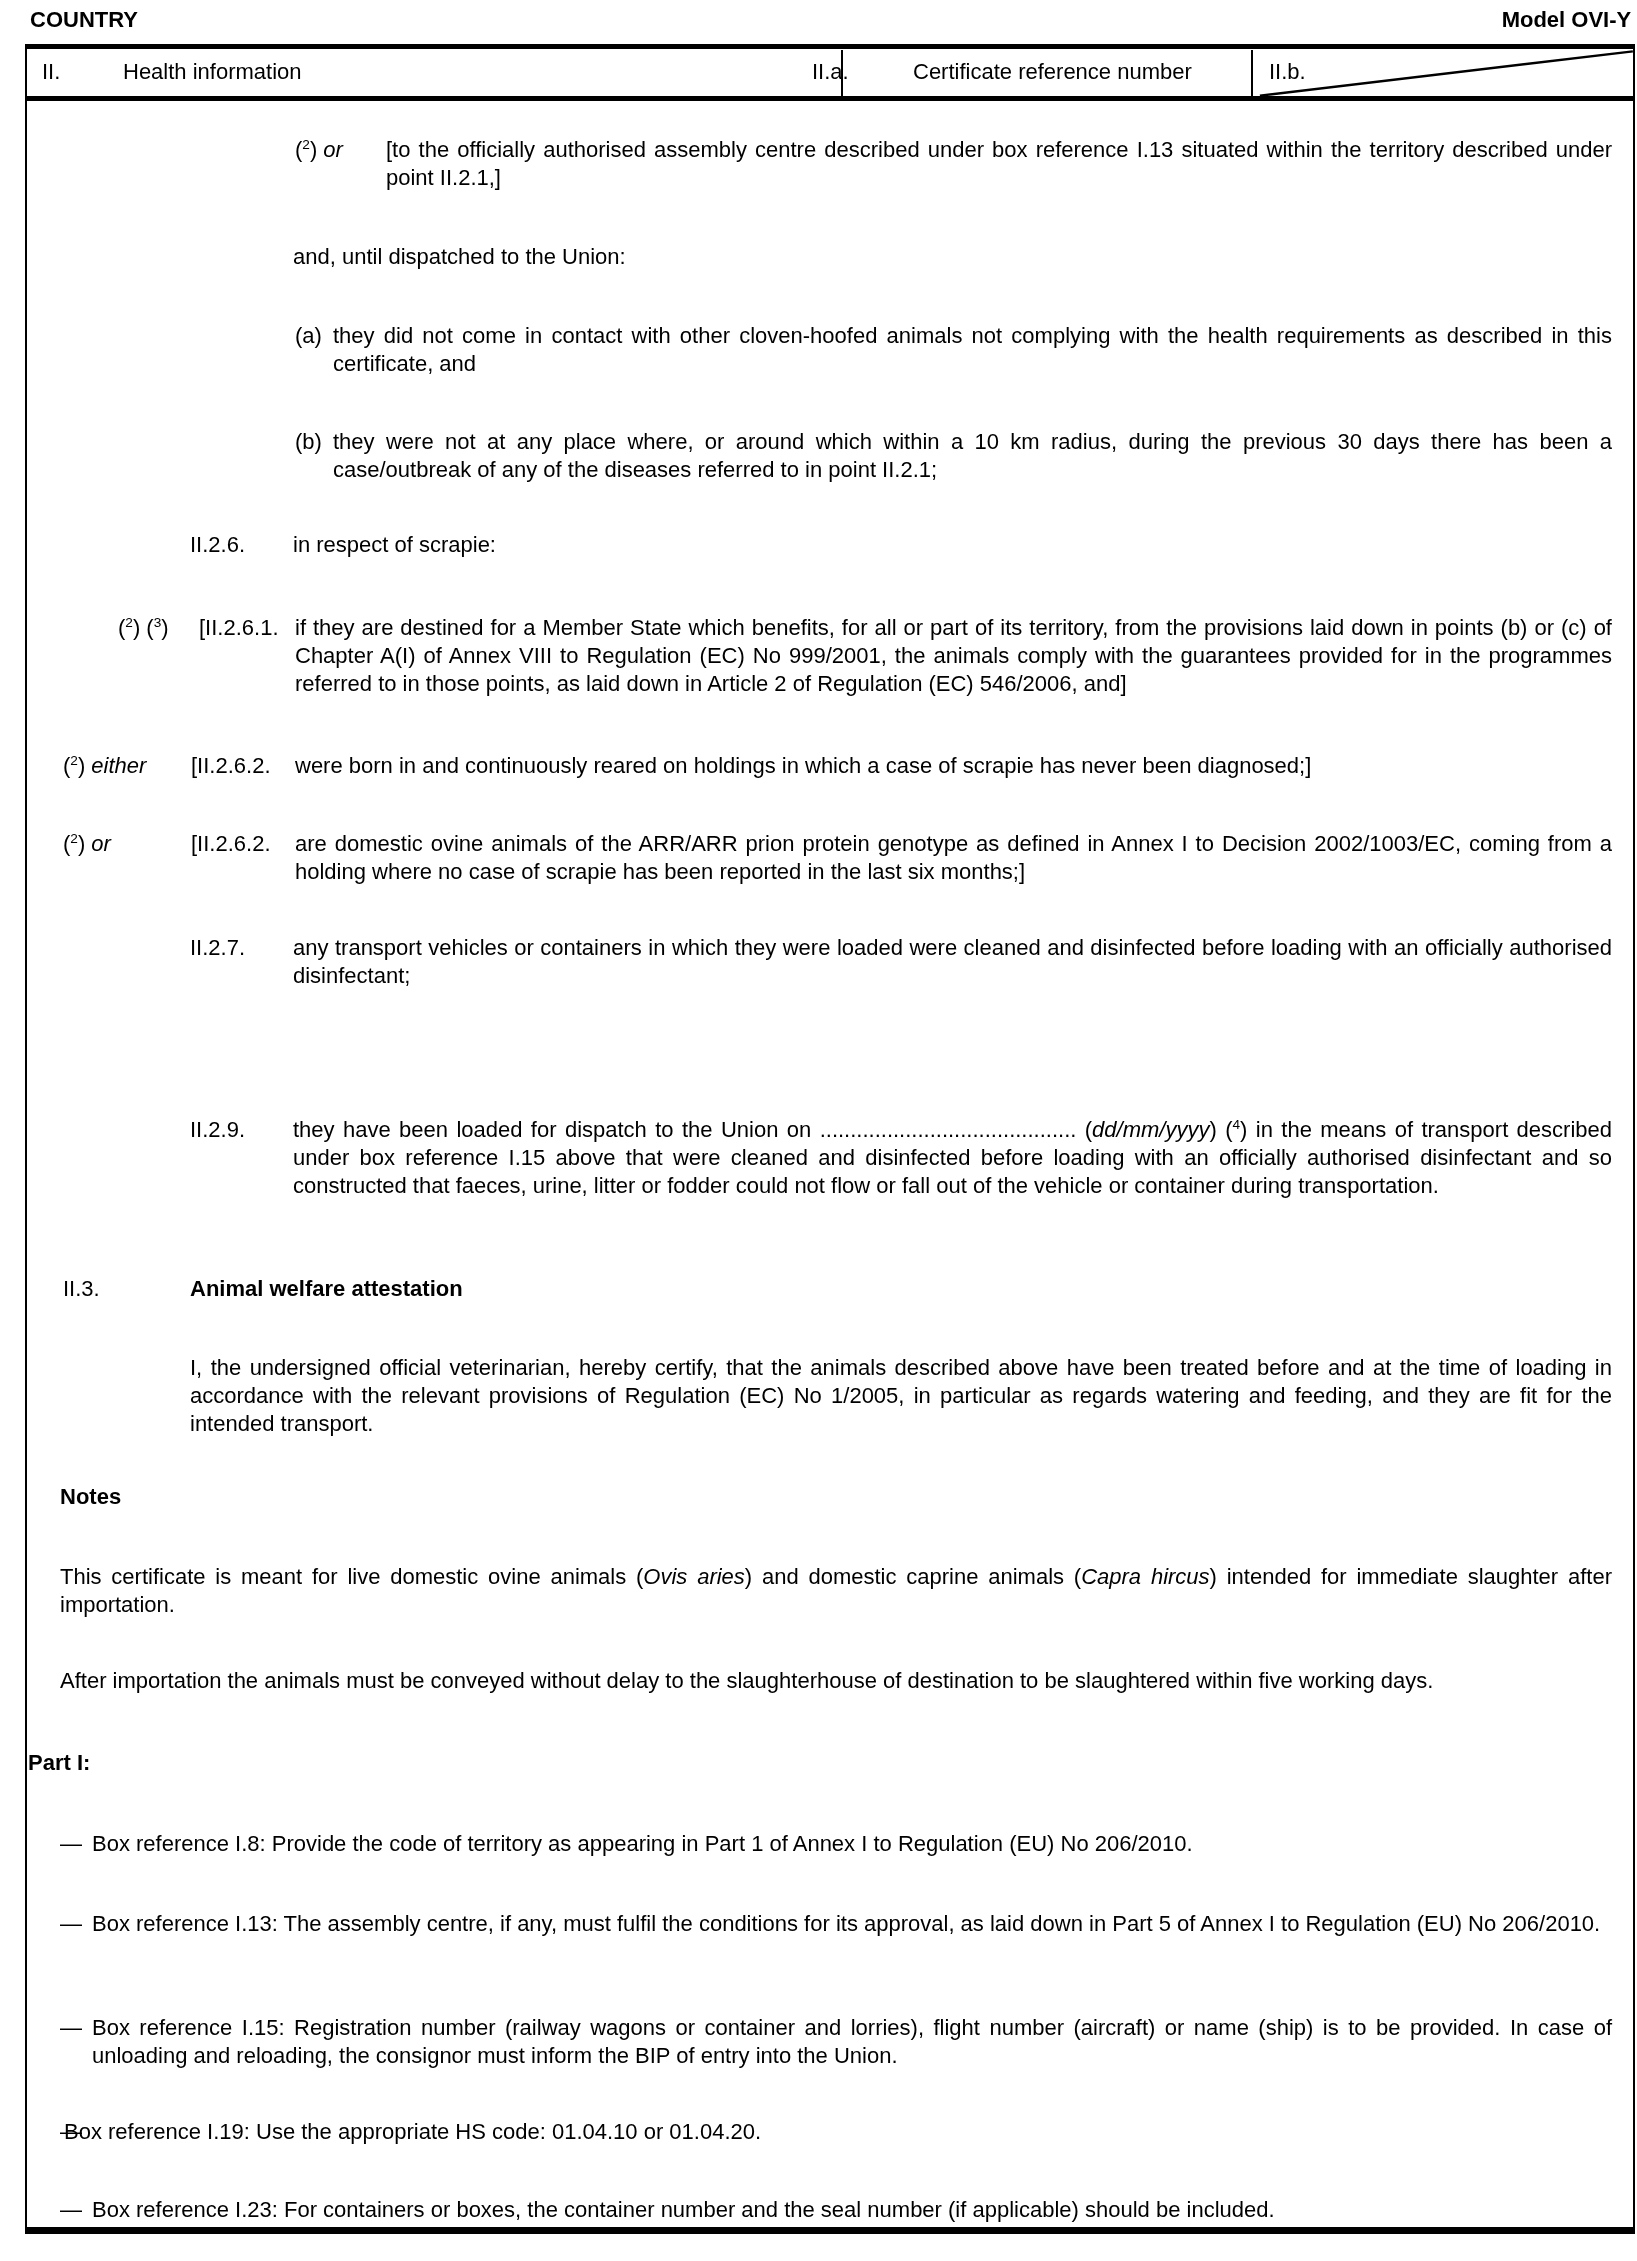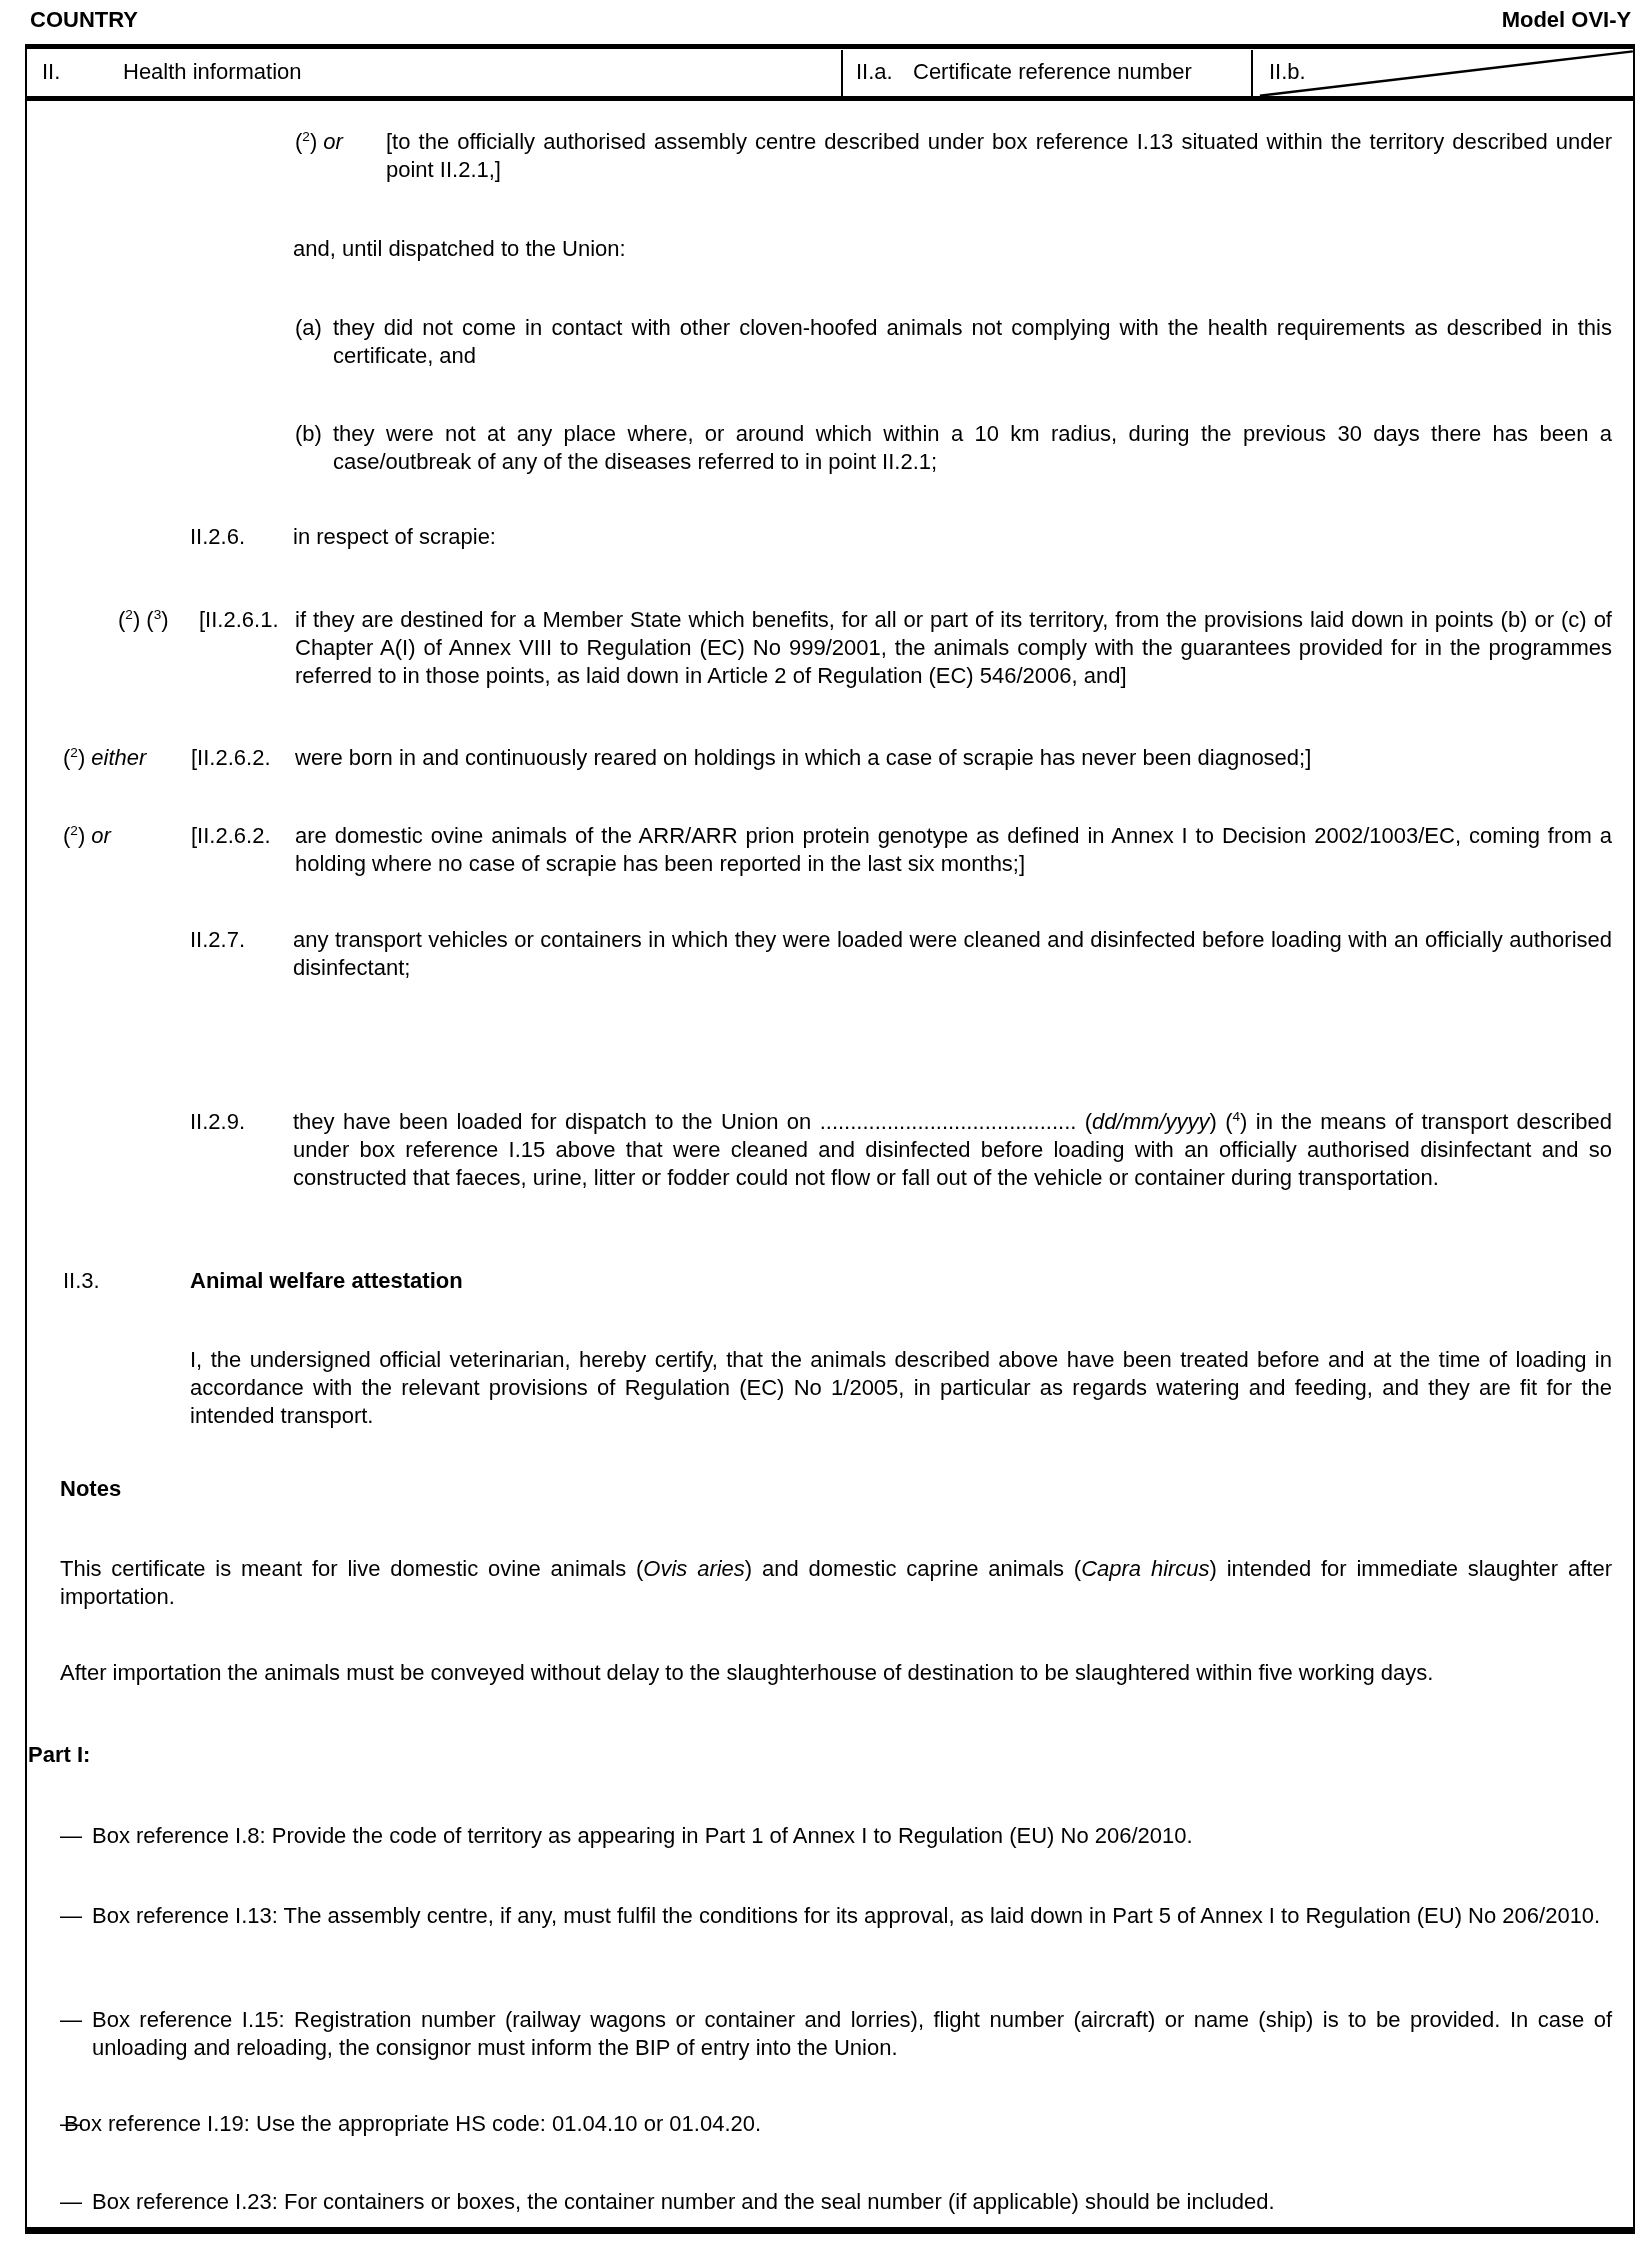--- a/index.html
+++ b/index.html
@@ -1,21 +1,21 @@
 <!DOCTYPE html>
 <html style="font-size:9.2px"><head>
 <meta charset="utf-8">
 <style>
   html,body{margin:0;padding:0;background:#fff;}
   .page{position:relative;width:1637px;height:2261px;background:#fff;overflow:hidden;
         font-family:"Liberation Sans",sans-serif;font-size:22px;line-height:28px;color:#000;border-radius:8px;}
   .hline,.vline{position:absolute;background:#000;}
   .hdr{position:absolute;font-weight:bold;white-space:nowrap;}
   .cell{position:absolute;top:58px;white-space:nowrap;}
-  .blk{position:absolute;left:0;right:25px;}
+  .blk{position:absolute;left:0;right:25px;margin-top:8px;}
   .mk{position:absolute;top:0;white-space:nowrap;}
   .txt{text-align:justify;}
   .b{font-weight:bold;}
   sup{font-size:62%;line-height:0;}
   i{font-style:italic;}
 </style>
 </head>
 <body>
 
 <div class="page">
@@ -26,21 +26,21 @@
   <div class="hline" style="left:25px;top:44px;width:1610px;height:5.2px"></div>
   <div class="hline" style="left:25px;top:96px;width:1610px;height:5.2px"></div>
   <div class="vline" style="left:25px;top:44px;width:1.7px;height:2190px"></div>
   <div class="vline" style="left:1633px;top:44px;width:1.7px;height:2190px"></div>
   <div class="vline" style="left:841px;top:50px;width:1.7px;height:47px"></div>
   <div class="vline" style="left:1251px;top:50px;width:1.7px;height:47px"></div>
   <div class="hline" style="left:25px;top:2227px;width:1610px;height:7px"></div>
 
   <span class="cell" style="left:42px">II.</span>
   <span class="cell" style="left:123px">Health information</span>
-  <span class="cell" style="left:856px">II.a.</span>
+  <span class="cell" style="left:812px">II.a.</span>
   <span class="cell" style="left:913px">Certificate reference number</span>
   <span class="cell" style="left:1269px">II.b.</span>
   <svg style="position:absolute;left:1253px;top:50px" width="381" height="47" viewBox="0 0 661 81">
     <line x1="12" y1="79" x2="659" y2="2" stroke="#000" stroke-width="4"></line>
   </svg>
 
   <div class="blk" style="top:128px">
     <span class="mk" style="left:295px">(<sup>2</sup>) <i>or</i></span>
     <div class="txt" style="padding-left:386px">[to the officially authorised assembly centre described under box reference I.13 situated within the territory described under point II.2.1,]</div>
   </div>

